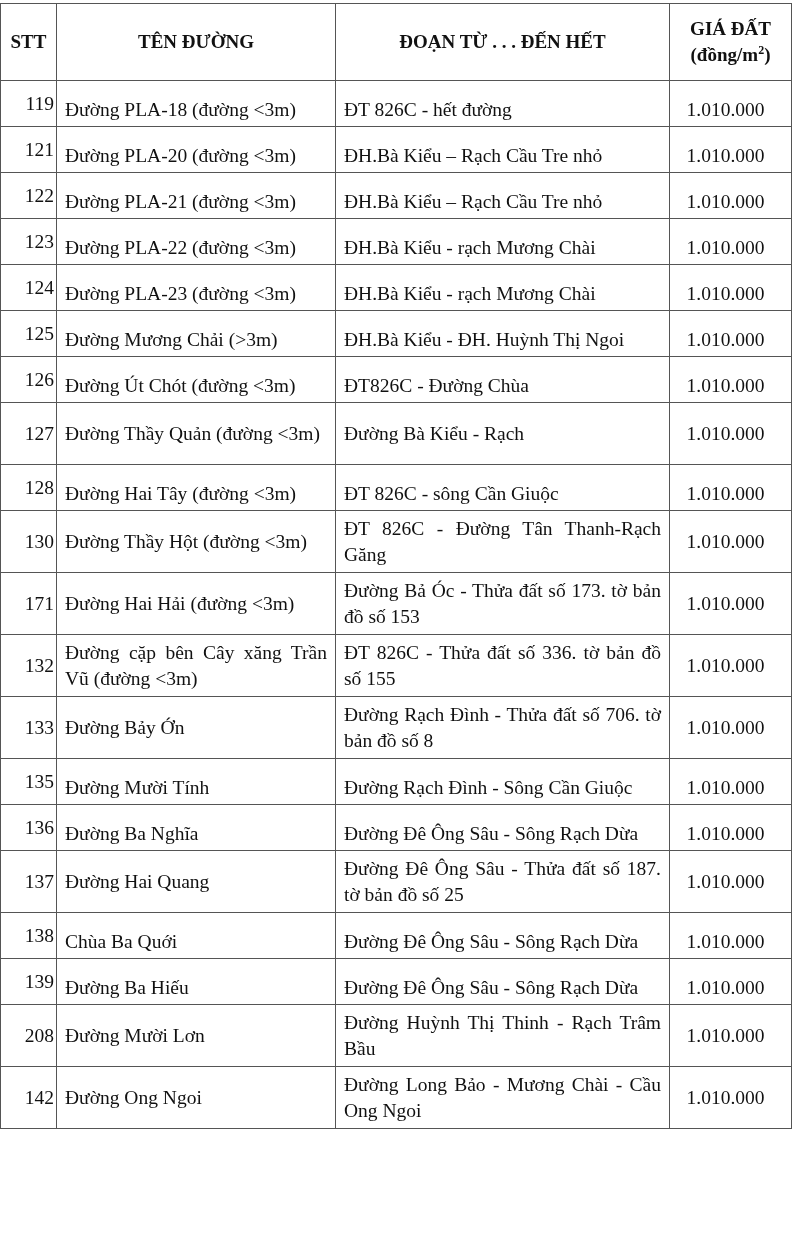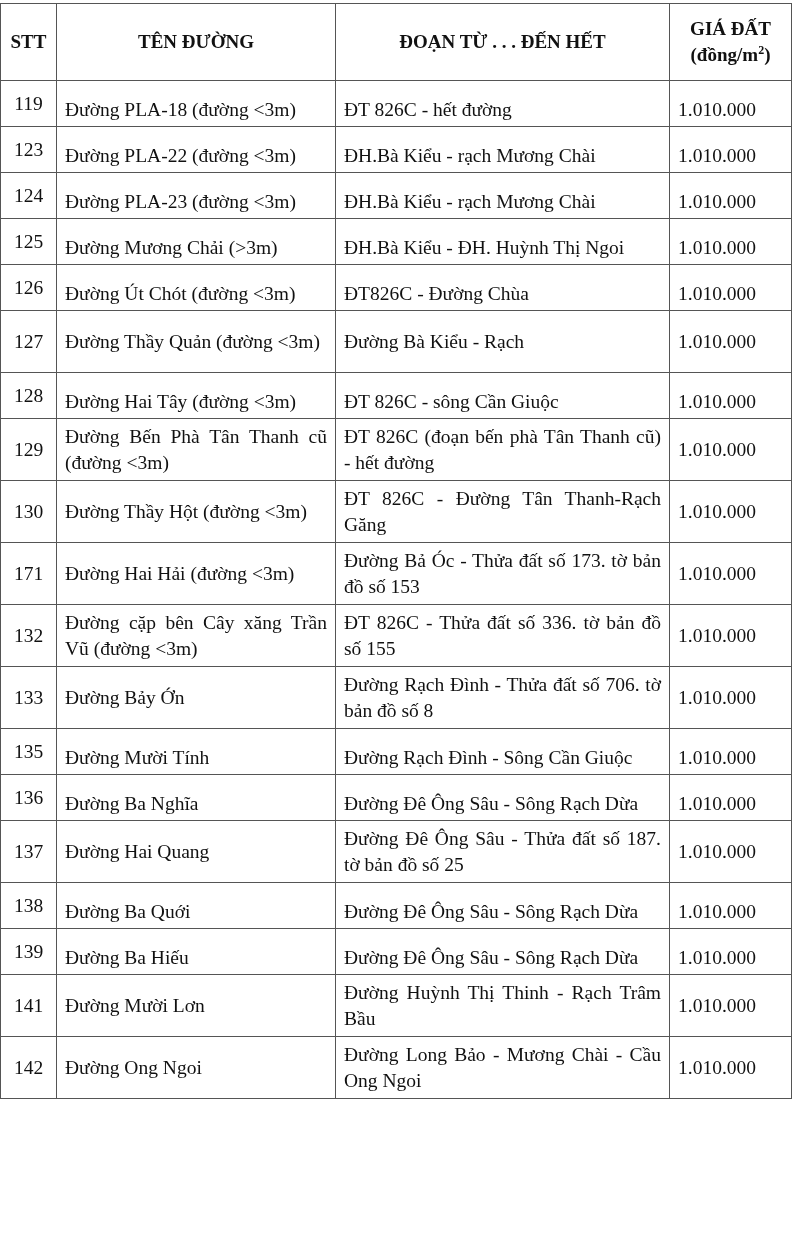--- a/index.html
+++ b/index.html
@@ -38,30 +38,30 @@
     word-wrap: break-word;
   }
   table.land-table th {
     font-weight: bold;
     text-align: center;
     height: 76px;
     padding: 0 4px;
     font-size: 19px;
   }
   table.land-table td.stt {
-    text-align: center;
+    text-align: right;
     padding: 3px 2px;
   }
   table.land-table td.name,
   table.land-table td.route {
     text-align: justify;
     text-align-last: left;
   }
   table.land-table td.price {
-    text-align: left;
+    text-align: center;
     padding-right: 18px;
   }
   sup { font-size: 12px; line-height: 0; }
   tr.h1 td { height: 29px; padding-top: 14px; padding-bottom: 2px; }
   tr.h2 td { height: 55px; padding-top: 2px; padding-bottom: 2px; }
 </style>
 </head>
 <body>
 
 <table class="land-table">
@@ -83,20 +83,32 @@
     </tr>
   </thead>
   <tbody id="table-body">
       <tr class="h1">
     <td class="stt">119</td>
     <td class="name">Đường PLA-18 (đường &lt;3m)</td>
     <td class="route">ĐT 826C - hết đường</td>
     <td class="price">1.010.000</td>
   </tr>
       <tr class="h1">
+    <td class="stt">121</td>
+    <td class="name">Đường PLA-20 (đường &lt;3m)</td>
+    <td class="route">ĐH.Bà Kiểu – Rạch Cầu Tre nhỏ</td>
+    <td class="price">1.010.000</td>
+  </tr>
+      <tr class="h1">
+    <td class="stt">122</td>
+    <td class="name">Đường PLA-21 (đường &lt;3m)</td>
+    <td class="route">ĐH.Bà Kiểu – Rạch Cầu Tre nhỏ</td>
+    <td class="price">1.010.000</td>
+  </tr>
+      <tr class="h1">
     <td class="stt">123</td>
     <td class="name">Đường PLA-22 (đường &lt;3m)</td>
     <td class="route">ĐH.Bà Kiểu - rạch Mương Chài</td>
     <td class="price">1.010.000</td>
   </tr>
       <tr class="h1">
     <td class="stt">124</td>
     <td class="name">Đường PLA-23 (đường &lt;3m)</td>
     <td class="route">ĐH.Bà Kiểu - rạch Mương Chài</td>
     <td class="price">1.010.000</td>
@@ -119,26 +131,20 @@
     <td class="route">Đường Bà Kiểu - Rạch</td>
     <td class="price">1.010.000</td>
   </tr>
       <tr class="h1">
     <td class="stt">128</td>
     <td class="name">Đường Hai Tây (đường &lt;3m)</td>
     <td class="route">ĐT 826C - sông Cần Giuộc</td>
     <td class="price">1.010.000</td>
   </tr>
       <tr class="h2">
-    <td class="stt">129</td>
-    <td class="name">Đường Bến Phà Tân Thanh cũ (đường &lt;3m)</td>
-    <td class="route">ĐT 826C (đoạn bến phà Tân Thanh cũ) - hết đường</td>
-    <td class="price">1.010.000</td>
-  </tr>
-      <tr class="h2">
     <td class="stt">130</td>
     <td class="name">Đường Thầy Hột (đường &lt;3m)</td>
     <td class="route">ĐT 826C - Đường Tân Thanh-Rạch Găng</td>
     <td class="price">1.010.000</td>
   </tr>
       <tr class="h2">
     <td class="stt">171</td>
     <td class="name">Đường Hai Hải (đường &lt;3m)</td>
     <td class="route">Đường Bả Óc - Thửa đất số 173. tờ bản đồ số 153</td>
     <td class="price">1.010.000</td>
@@ -168,32 +174,32 @@
     <td class="price">1.010.000</td>
   </tr>
       <tr class="h2">
     <td class="stt">137</td>
     <td class="name">Đường Hai Quang</td>
     <td class="route">Đường Đê Ông Sâu - Thửa đất số 187. tờ bản đồ số 25</td>
     <td class="price">1.010.000</td>
   </tr>
       <tr class="h1">
     <td class="stt">138</td>
-    <td class="name">Đường Ba Quới</td>
+    <td class="name">Chùa Ba Quới</td>
     <td class="route">Đường Đê Ông Sâu - Sông Rạch Dừa</td>
     <td class="price">1.010.000</td>
   </tr>
       <tr class="h1">
     <td class="stt">139</td>
     <td class="name">Đường Ba Hiếu</td>
     <td class="route">Đường Đê Ông Sâu - Sông Rạch Dừa</td>
     <td class="price">1.010.000</td>
   </tr>
       <tr class="h2">
-    <td class="stt">141</td>
+    <td class="stt">208</td>
     <td class="name">Đường Mười Lơn</td>
     <td class="route">Đường Huỳnh Thị Thinh - Rạch Trâm Bầu</td>
     <td class="price">1.010.000</td>
   </tr>
       <tr class="h2">
     <td class="stt">142</td>
     <td class="name">Đường Ong Ngoi</td>
     <td class="route">Đường Long Bảo - Mương Chài - Cầu Ong Ngoi</td>
     <td class="price">1.010.000</td>
   </tr>

